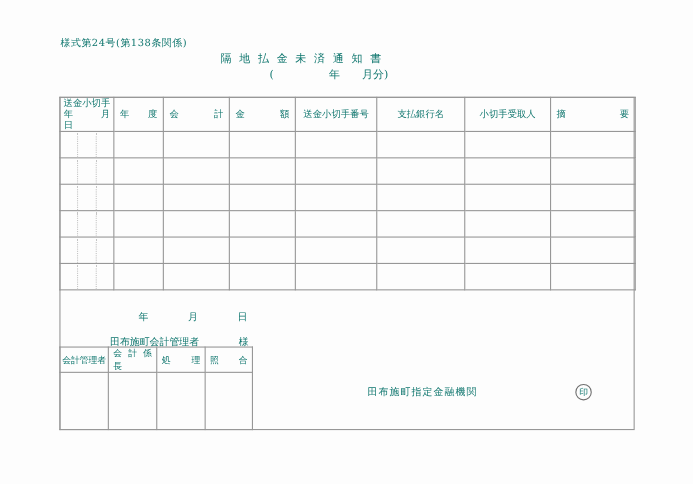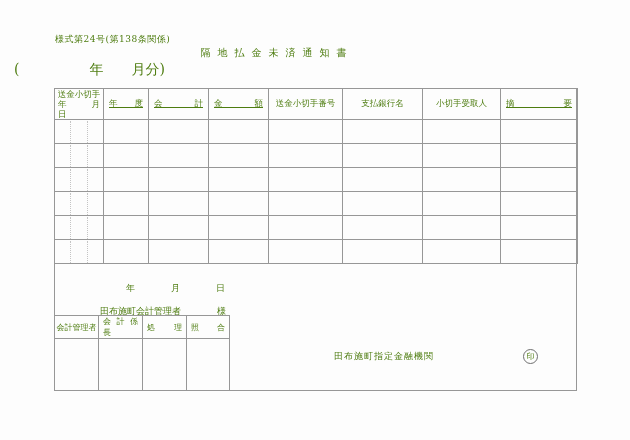--- a/index.html
+++ b/index.html
@@ -1,38 +1,38 @@
 <!DOCTYPE html>
 <html><head>
 <meta charset="utf-8">
 <style>
   html,body { margin:0; padding:0; background:#ffffff; }
   .page {
     position:relative; width:630px; height:440px; background:#fdfdfd;
     font-family:"DejaVu Serif","Liberation Serif",serif;
-    color:#4d7c0f; overflow:hidden;
+    color:#0f766e; overflow:hidden;
   }
   .form-number { position:absolute; left:55px; top:33px; font-size:9px; letter-spacing:0.5px; }
   .doc-title  { position:absolute; left:0; top:46px; width:540px; text-align:center;
                 font-size:10px; letter-spacing:7px; text-indent:14px; }
-  .doc-subtitle { position:absolute; left:0; top:61px; width:584px; 
-                font-size:14px; text-indent:14px; white-space:pre; }
+  .doc-subtitle { position:absolute; left:0; top:61px; width:584px; text-align:center;
+                font-size:10px; text-indent:14px; white-space:pre; }
 
   
   .form-box { position:absolute; left:54px; top:88px; width:523px; height:303px;
               border:1px solid #979797; box-sizing:border-box; }
 
   
   table.main { position:absolute; left:-1px; top:-1px; width:523px;
                border-collapse:collapse; table-layout:fixed; }
   table.main th, table.main td { border:1px solid #979797; padding:0; }
   table.main thead th { height:20px; font-weight:normal; font-size:8.5px; vertical-align:middle;margin-left:34px; }
   table.main tbody td { height:23px; }
   .hdr-center { text-align:center; }
-  .jst { text-align:justify; text-align-last:justify; padding:4px 5px !important;text-decoration:underline; }
+  .jst { text-align:justify; text-align-last:justify; padding:4px 5px !important; }
   .h1line { text-align:center; font-size:8.5px; line-height:10px; }
   .h2line { font-size:8.5px; line-height:10px; padding:0 3px;
             text-align:justify; text-align-last:justify; }
   .thirds { display:flex; height:22px; }
   .thirds span { flex:1; }
   .thirds span:first-child, .thirds span:nth-child(2) { border-right:1px dotted #c4c4c4; }
 
   .notice    { position:absolute; left:8px;  top:167px; font-size:9px; white-space:nowrap; }
   .date-line { position:absolute; left:71px; top:193px; font-size:9px; white-space:pre; }
   .addressee { position:absolute; left:45px; top:216px; font-size:9px; white-space:pre; }

